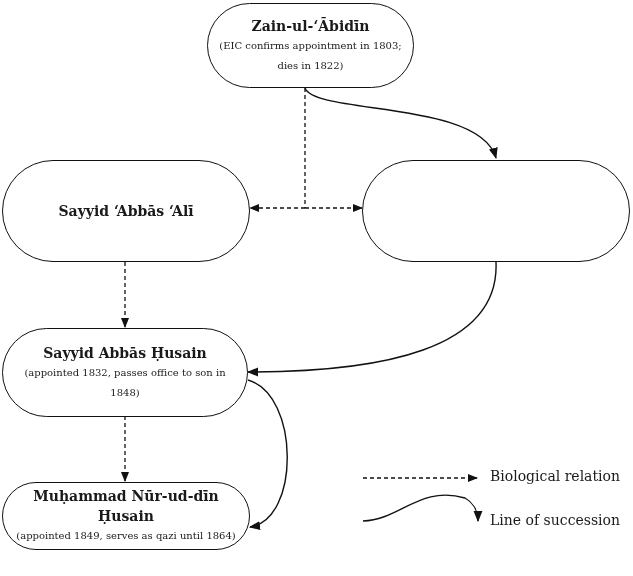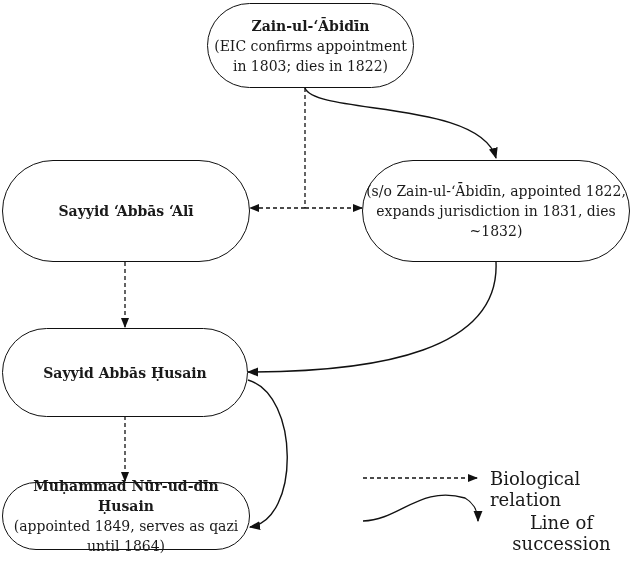--- a/index.html
+++ b/index.html
@@ -10,25 +10,25 @@
     box-sizing: border-box;
     border: 1.6px solid #111;
     background: #fff;
     display: flex; flex-direction: column; align-items: center; justify-content: center;
     text-align: center;
     font-family: "DejaVu Serif", "Liberation Serif", serif;
     color: #1a1a1a;
     line-height: 20px;
   }
   .node .title { font-weight: bold; font-size: 14px; }
-  .node .desc { font-size: 14px; }
+  .node .desc { font-size: 10px; }
   .legend-label {
     position: absolute;
     font-family: "DejaVu Serif", "Liberation Serif", serif;
-    font-size: 18px; color: #1a1a1a;
+    font-size: 14px; color: #1a1a1a;
   }
 </style>
 </head>
 <body>
 
 <div id="canvas">
   <svg id="edges" viewBox="0 0 633 576">
     <defs>
       <marker id="arr" viewBox="0 0 10 10" refX="9" refY="5" markerWidth="8" markerHeight="8" orient="auto-start-reverse">
         <path d="M0,1 L10,5 L0,9 z" fill="#111"></path>
@@ -56,25 +56,25 @@
   <div class="node" style="left:207px; top:3px; width:207px; height:85px; border-radius:43px;">
     <div class="title">Zain-ul-‘Ābidīn</div>
     <div class="desc" style="width:200px;">(EIC confirms appointment in 1803; dies in 1822)</div>
   </div>
 
   <div class="node" style="left:2px; top:160px; width:248px; height:102px; border-radius:51px;">
     <div class="title">Sayyid ‘Abbās ‘Alī</div>
   </div>
 
   <div class="node" style="left:362px; top:160px; width:268px; height:102px; border-radius:51px;">
-    <div class="desc" style="width:262px;">(s/o Zain-ul-‘Ābidīn, appointed 1822, expands jurisdiction in 1831, dies ~1832)</div>
   </div>
 
   <div class="node" style="left:2px; top:328px; width:246px; height:89px; border-radius:45px;">
     <div class="title">Sayyid Abbās Ḥusain</div>
+    <div class="desc" style="width:230px;">(appointed 1832, passes office to son in 1848)</div>
   </div>
 
   <div class="node" style="left:2px; top:482px; width:248px; height:68px; border-radius:44px;">
     <div class="title">Muḥammad Nūr-ud-dīn Ḥusain</div>
     <div class="desc" style="width:244px;text-align:center;">(appointed 1849, serves as qazi until 1864)</div>
   </div>
 
   <div class="legend-label" style="left:490px; top:468px;">Biological relation</div>
   <div class="legend-label" style="left:490px; top:512px;text-align:center;">Line of succession</div>
 </div>

